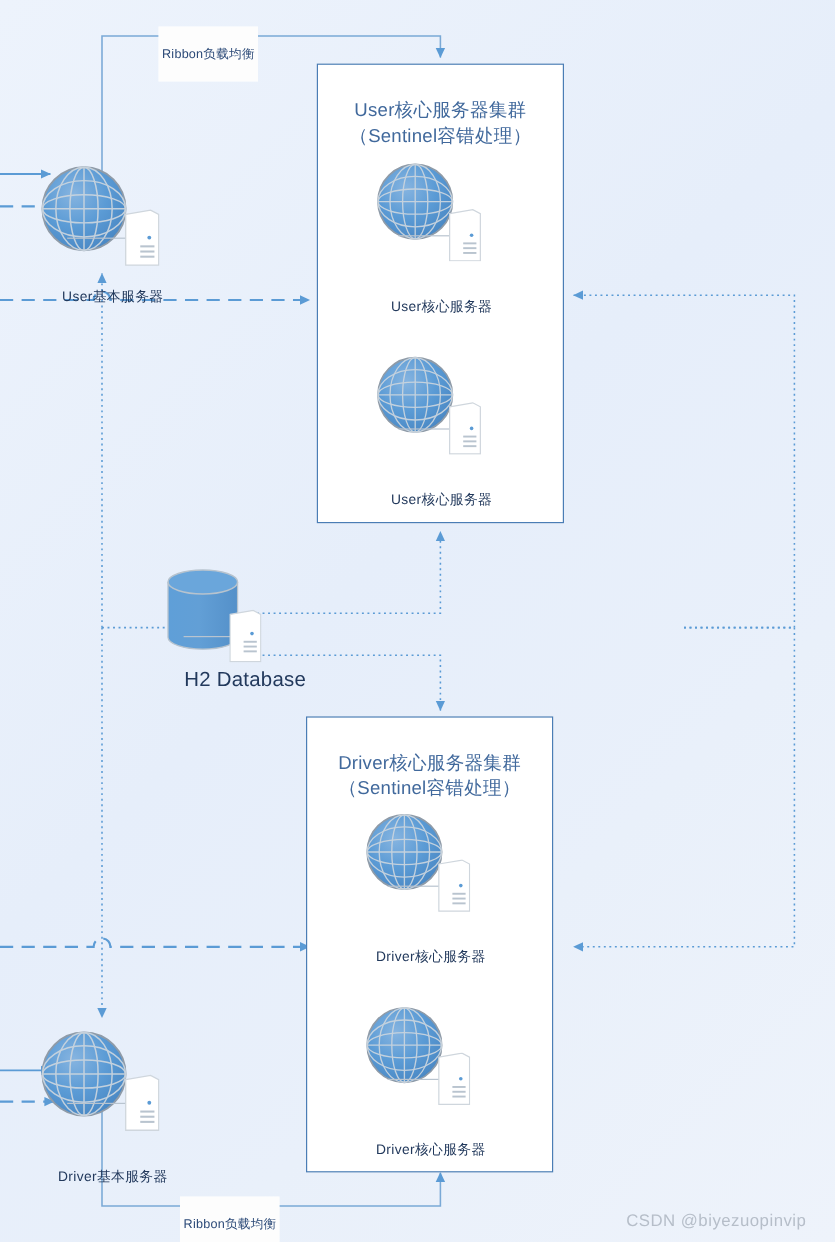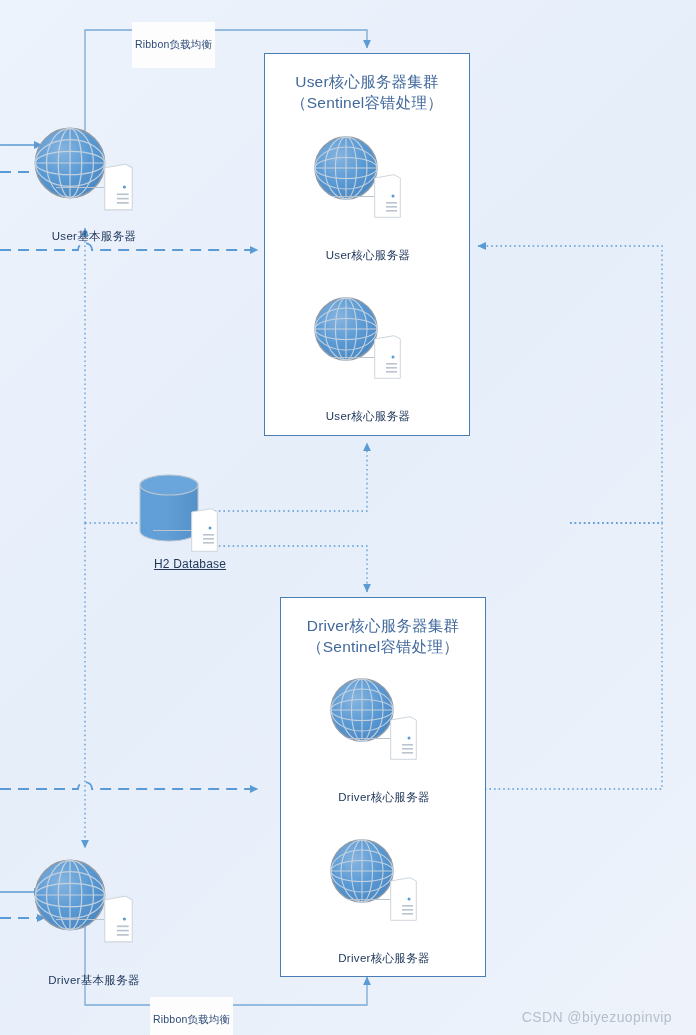--- a/index.html
+++ b/index.html
@@ -20,21 +20,21 @@
     position:absolute;
     background:#ffffff;
     border:1.4px solid #4a7db5;
     box-sizing:border-box;
   }
   .cluster-title{
     text-align:center;
     color:#41699c;
     font-size:15.5px;
     line-height:21px;
-    padding-top:17px;
+    padding-top:28px;
     letter-spacing:.2px;
     white-space:pre-line;
   }
   
   .node{position:absolute;width:120px;}
   .node .art{position:relative;height:100px;width:120px;}
   .node .caption{
     text-align:center;color:#22395c;font-size:11.5px;
     margin-top:14px;letter-spacing:.3px;white-space:nowrap;
   }
@@ -42,22 +42,22 @@
   .srvbox{position:absolute;left:66px;top:40px;width:27px;height:44px;}
   .srvline{position:absolute;left:24px;top:62px;width:46px;height:1.4px;background:#b9c4cf;}
 
   
   .dbnode{position:absolute;width:130px;}
   .dbnode .art{position:relative;height:86px;width:130px;}
   .cyl{position:absolute;left:14px;top:4px;width:60px;height:68px;}
   .dbnode .srvbox{left:66px;top:38px;}
   .dbnode .srvline{left:28px;top:60px;width:44px;}
   .dbnode .caption{
-    text-align:center;color:#22395c;font-size:12px;margin-top:1px;
-    letter-spacing:.2px;white-space:nowrap;text-decoration:underline;
+    text-align:right;color:#22395c;font-size:17px;margin-top:1px;
+    letter-spacing:.2px;white-space:nowrap;
   }
 
   
   .edge-label{
     position:absolute;
     background:#fdfdfd;
     color:#2c4a78;
     font-size:10.5px;
     padding:16px 3px;
     white-space:nowrap;
@@ -196,21 +196,21 @@
           <circle cx="19" cy="22" r="1.5" fill="#5b9bd5"></circle>
           <rect x="12" y="28" width="11" height="1.6" fill="#b9c4cf"></rect>
           <rect x="12" y="32" width="11" height="1.6" fill="#b9c4cf"></rect>
           <rect x="12" y="36" width="11" height="1.6" fill="#b9c4cf"></rect>
         </svg>
       </div>
       <div class="caption">User核心服务器</div>
     </div>
   </div>
 
-  <div class="cluster" style="left:280px;top:597px;width:206px;height:380px;">
+  <div class="cluster" style="left:255px;top:597px;width:206px;height:380px;">
     <div class="cluster-title">Driver核心服务器集群
 （Sentinel容错处理）</div>
 
     <div class="node" style="left:43px;top:78px;">
       <div class="art">
         <svg class="globe" viewBox="0 0 68 68">
           <circle cx="34" cy="34" r="31" fill="url(#globeG)" stroke="#8f9ba8" stroke-width="1.4"></circle>
           <g fill="none" stroke="#c9d4de" stroke-width="1.1" opacity="0.95">
             <ellipse cx="34" cy="34" rx="10.5" ry="31"></ellipse>
             <ellipse cx="34" cy="34" rx="21" ry="31"></ellipse>
@@ -251,21 +251,21 @@
           <circle cx="19" cy="22" r="1.5" fill="#5b9bd5"></circle>
           <rect x="12" y="28" width="11" height="1.6" fill="#b9c4cf"></rect>
           <rect x="12" y="32" width="11" height="1.6" fill="#b9c4cf"></rect>
           <rect x="12" y="36" width="11" height="1.6" fill="#b9c4cf"></rect>
         </svg>
       </div>
       <div class="caption">Driver核心服务器</div>
     </div>
   </div>
 
-  <div class="node" style="left:24px;top:125px;width:140px;">
+  <div class="node" style="left:24px;top:136px;width:140px;">
     <div class="art" style="width:140px;">
       <svg class="globe" viewBox="0 0 68 68" style="left:8px;top:0;width:76px;height:76px;">
         <circle cx="34" cy="34" r="31" fill="url(#globeG)" stroke="#8f9ba8" stroke-width="1.4"></circle>
         <g fill="none" stroke="#c9d4de" stroke-width="1.1" opacity="0.95">
           <ellipse cx="34" cy="34" rx="10.5" ry="31"></ellipse>
           <ellipse cx="34" cy="34" rx="21" ry="31"></ellipse>
           <line x1="34" y1="3" x2="34" y2="65"></line>
           <ellipse cx="34" cy="34" rx="31" ry="10.5"></ellipse>
           <ellipse cx="34" cy="34" rx="31" ry="21"></ellipse>
           <line x1="3" y1="34" x2="65" y2="34"></line>

